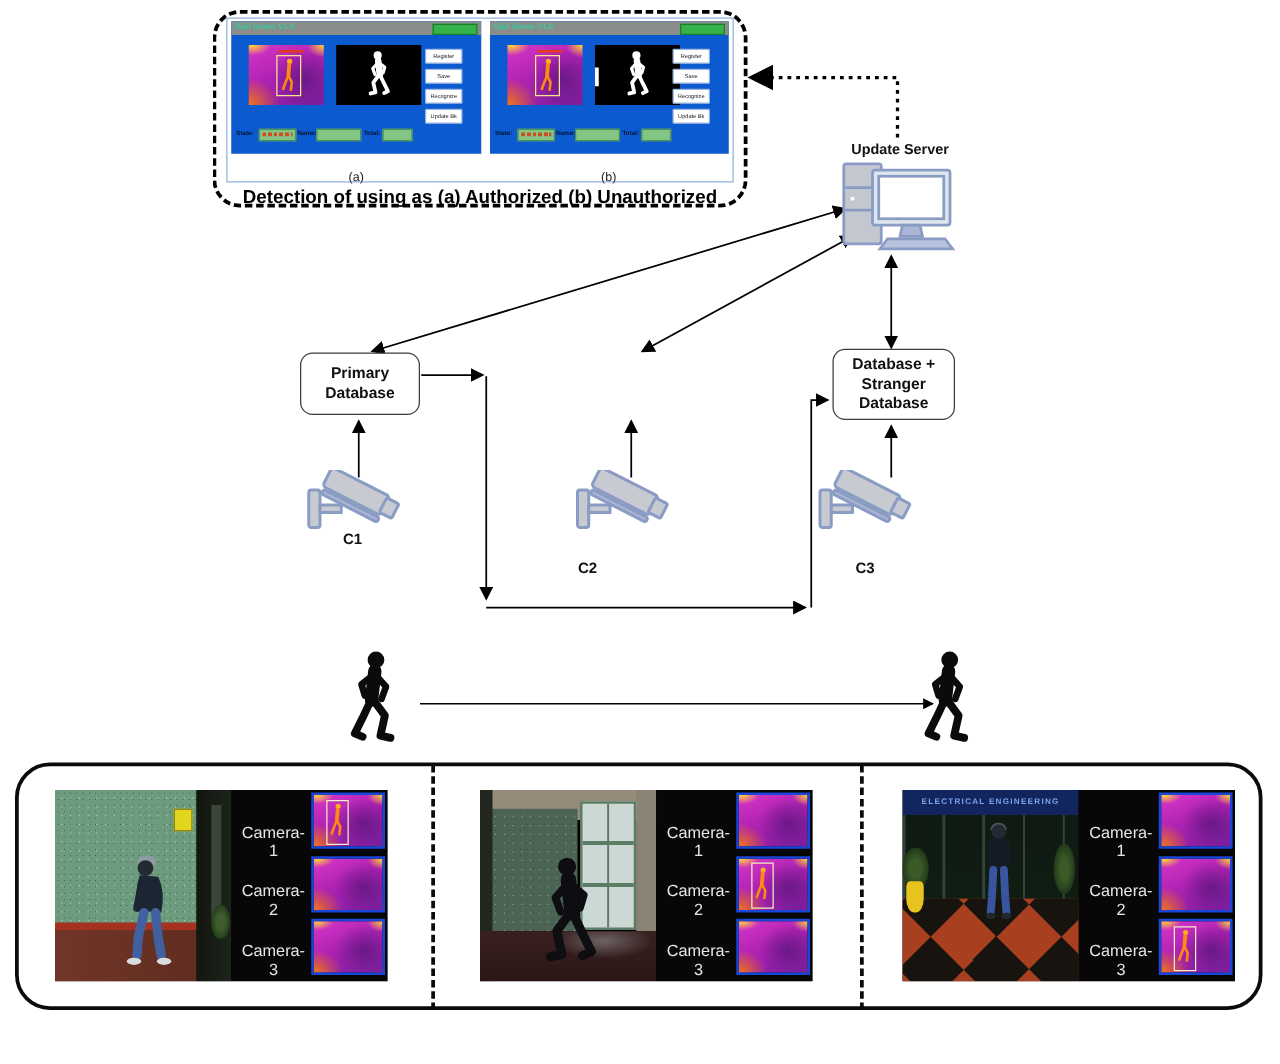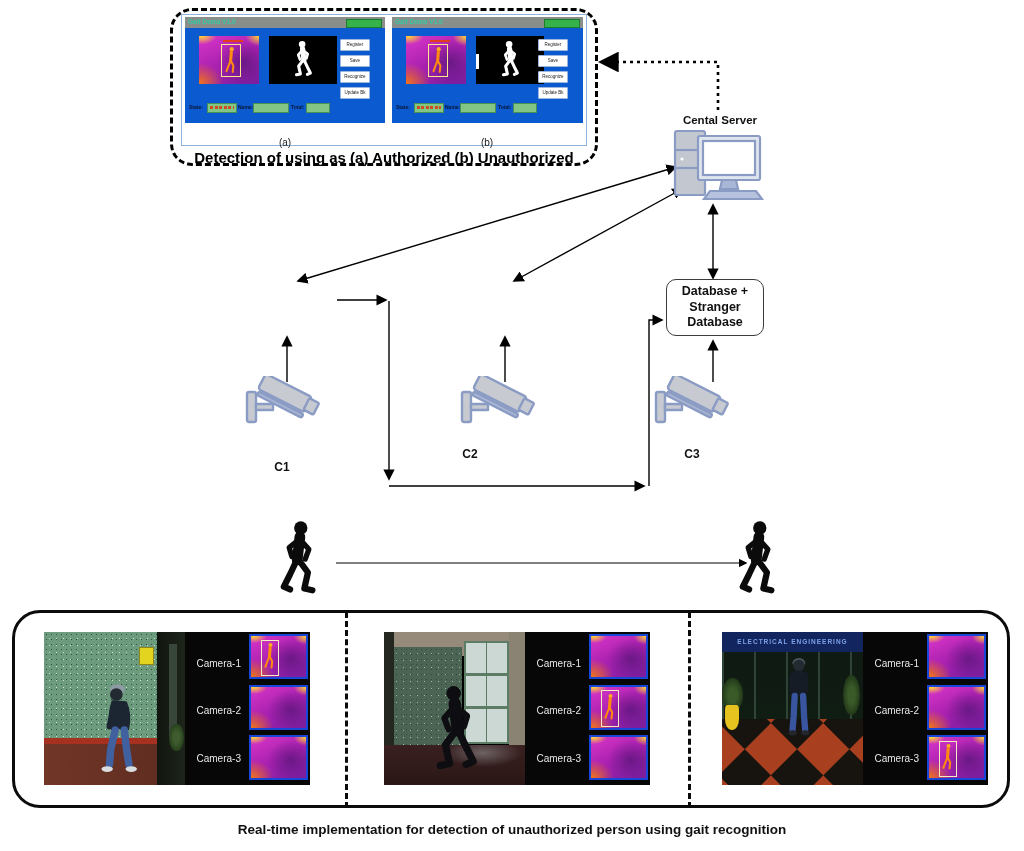--- a/index.html
+++ b/index.html
@@ -56,21 +56,21 @@
 
   
   .walker{width:44px;height:82px;}
 
   
   #rt-box{left:12px;top:610px;width:998px;height:198px;border:3.5px solid #0b0b0b;border-radius:28px;box-sizing:border-box;}
   .divider{top:612px;width:0;height:196px;border-left:3.5px dashed #0b0b0b;}
   .photo{top:632px;width:266px;height:153px;overflow:hidden;background:#000;}
   .scene{left:0;top:0;width:53%;height:100%;overflow:hidden;}
   .panel{right:0;top:0;width:47%;height:100%;background:#070707;}
-  .cam-label{left:4%;width:46%;text-align:center;font-size:10px;color:#e8e8e8;}
+  .cam-label{left:4%;width:46%;text-align:center;font-size:13px;color:#e8e8e8;}
   .cl0{top:17%;} .cl1{top:48%;} .cl2{top:79%;text-align:center;}
   .tile{left:51%;right:2%;height:29.5%;border:2px solid #1846d8;box-sizing:border-box;overflow:hidden;}
   .t0{top:1.5%;} .t1{top:34.5%;} .t2{top:67.5%;}
   .det-bbox{left:18%;top:8%;width:30%;height:84%;border:1px solid #f3ecc0;}
   .det-person{position:absolute;left:20%;top:12%;height:76%;}
 
   
   .s1-wall{left:0;top:0;width:100%;height:71%;background:
      radial-gradient(#32543e 14%,rgba(0,0,0,0) 15%) 0 0/5px 5px,
      radial-gradient(#cfe3d2 11%,rgba(0,0,0,0) 12%) 2px 3px/7px 7px,
@@ -237,36 +237,37 @@
         <div class="abs fieldlbl" style="left:106px">Total:</div>
         <div class="abs gfield" style="left:121px;width:22px"></div>
       </div>
 
       <div class="abs ablabel" style="left:53px">(a)</div>
       <div class="abs ablabel" style="left:255px">(b)</div>
     </div>
     <div class="abs" id="dashed-caption">Detection of using as (a) Authorized (b) Unauthorized</div>
   </div>
 
-  <div class="abs" id="server-label">Cental Server</div>
+  <div class="abs" id="server-label">Update Server</div>
   <div class="abs" id="server-icon">
     <svg viewBox="0 0 92 74" width="92" height="74">
       <g stroke="#8b9cc4" stroke-width="2.2">
         <rect x="3" y="3" width="30" height="64" rx="2" fill="#c2c7d0"></rect>
         <line x1="3" y1="22" x2="33" y2="22"></line>
         <line x1="3" y1="40" x2="33" y2="40"></line>
         <rect x="26" y="8" width="62" height="44" rx="2" fill="#dfe5ee"></rect>
         <rect x="31" y="13" width="52" height="34" fill="#ffffff"></rect>
         <path d="M50 52 L64 52 L66 61 L48 61 Z" fill="#a9b6d6"></path>
         <path d="M38 63 L84 63 L90 71 L32 71 Z" fill="#b6c2de"></path>
       </g>
       <circle cx="10" cy="31" r="1.6" fill="#fff"></circle>
     </svg>
   </div>
 
+  <div class="abs dbbox" id="db1">Primary Database</div>
   <div class="abs dbbox" id="db3">Database + Stranger Database</div>
 
   <div class="abs camicon" style="left:243px;top:376px">
     <svg viewBox="0 0 84 64" width="84" height="64">
         <g fill="#c7cad1" stroke="#8b9cc4" stroke-width="2.4" stroke-linejoin="round">
           <rect x="4" y="16" width="9" height="30" rx="2"></rect>
           <path d="M13 28 L30 28 L30 34 L13 34 Z"></path>
           <g transform="rotate(27 44 22)">
             <rect x="14" y="10" width="52" height="17" rx="3"></rect>
             <rect x="64" y="12" width="11" height="13" rx="1.5"></rect>
@@ -294,21 +295,21 @@
           <rect x="4" y="16" width="9" height="30" rx="2"></rect>
           <path d="M13 28 L30 28 L30 34 L13 34 Z"></path>
           <g transform="rotate(27 44 22)">
             <rect x="14" y="10" width="52" height="17" rx="3"></rect>
             <rect x="64" y="12" width="11" height="13" rx="1.5"></rect>
             <rect x="16" y="29" width="50" height="4" rx="2" fill="#aab6d4"></rect>
           </g>
         </g>
       </svg>
   </div>
-  <div class="abs camlabel" style="left:262px;top:460px">C1</div>
+  <div class="abs camlabel" style="left:262px;top:424px">C1</div>
   <div class="abs camlabel" style="left:450px;top:447px">C2</div>
   <div class="abs camlabel" style="left:672px;top:447px">C3</div>
 
   <div class="abs walker" style="left:277px;top:519px">
     <svg viewBox="0 0 46 92" width="44" height="82">
         <circle cx="25" cy="10" r="7.5" fill="#0b0b0b"></circle>
         <g stroke="#0b0b0b" fill="none" stroke-linecap="round" stroke-linejoin="round">
           <path d="M24 20 L21 46" stroke-width="12"></path>
           <path d="M25 24 L34 34 L30 45" stroke-width="6"></path>
           <path d="M22 24 L12 32 L15 42" stroke-width="6"></path>
@@ -452,14 +453,13 @@
             <g stroke="#ff8a10" fill="none" stroke-linecap="round">
               <path d="M24 20 L22 45" stroke-width="9"></path>
               <path d="M22 45 L30 60 L28 78" stroke-width="6"></path>
               <path d="M22 45 L15 62 L10 76" stroke-width="6"></path>
             </g>
           </svg>
       </div>
     </div>
   </div>
 
-  <div class="abs" id="rt-caption">Real-time implementation for detection of unauthorized person using gait recognition</div>
 </div>
 
 </body></html>

